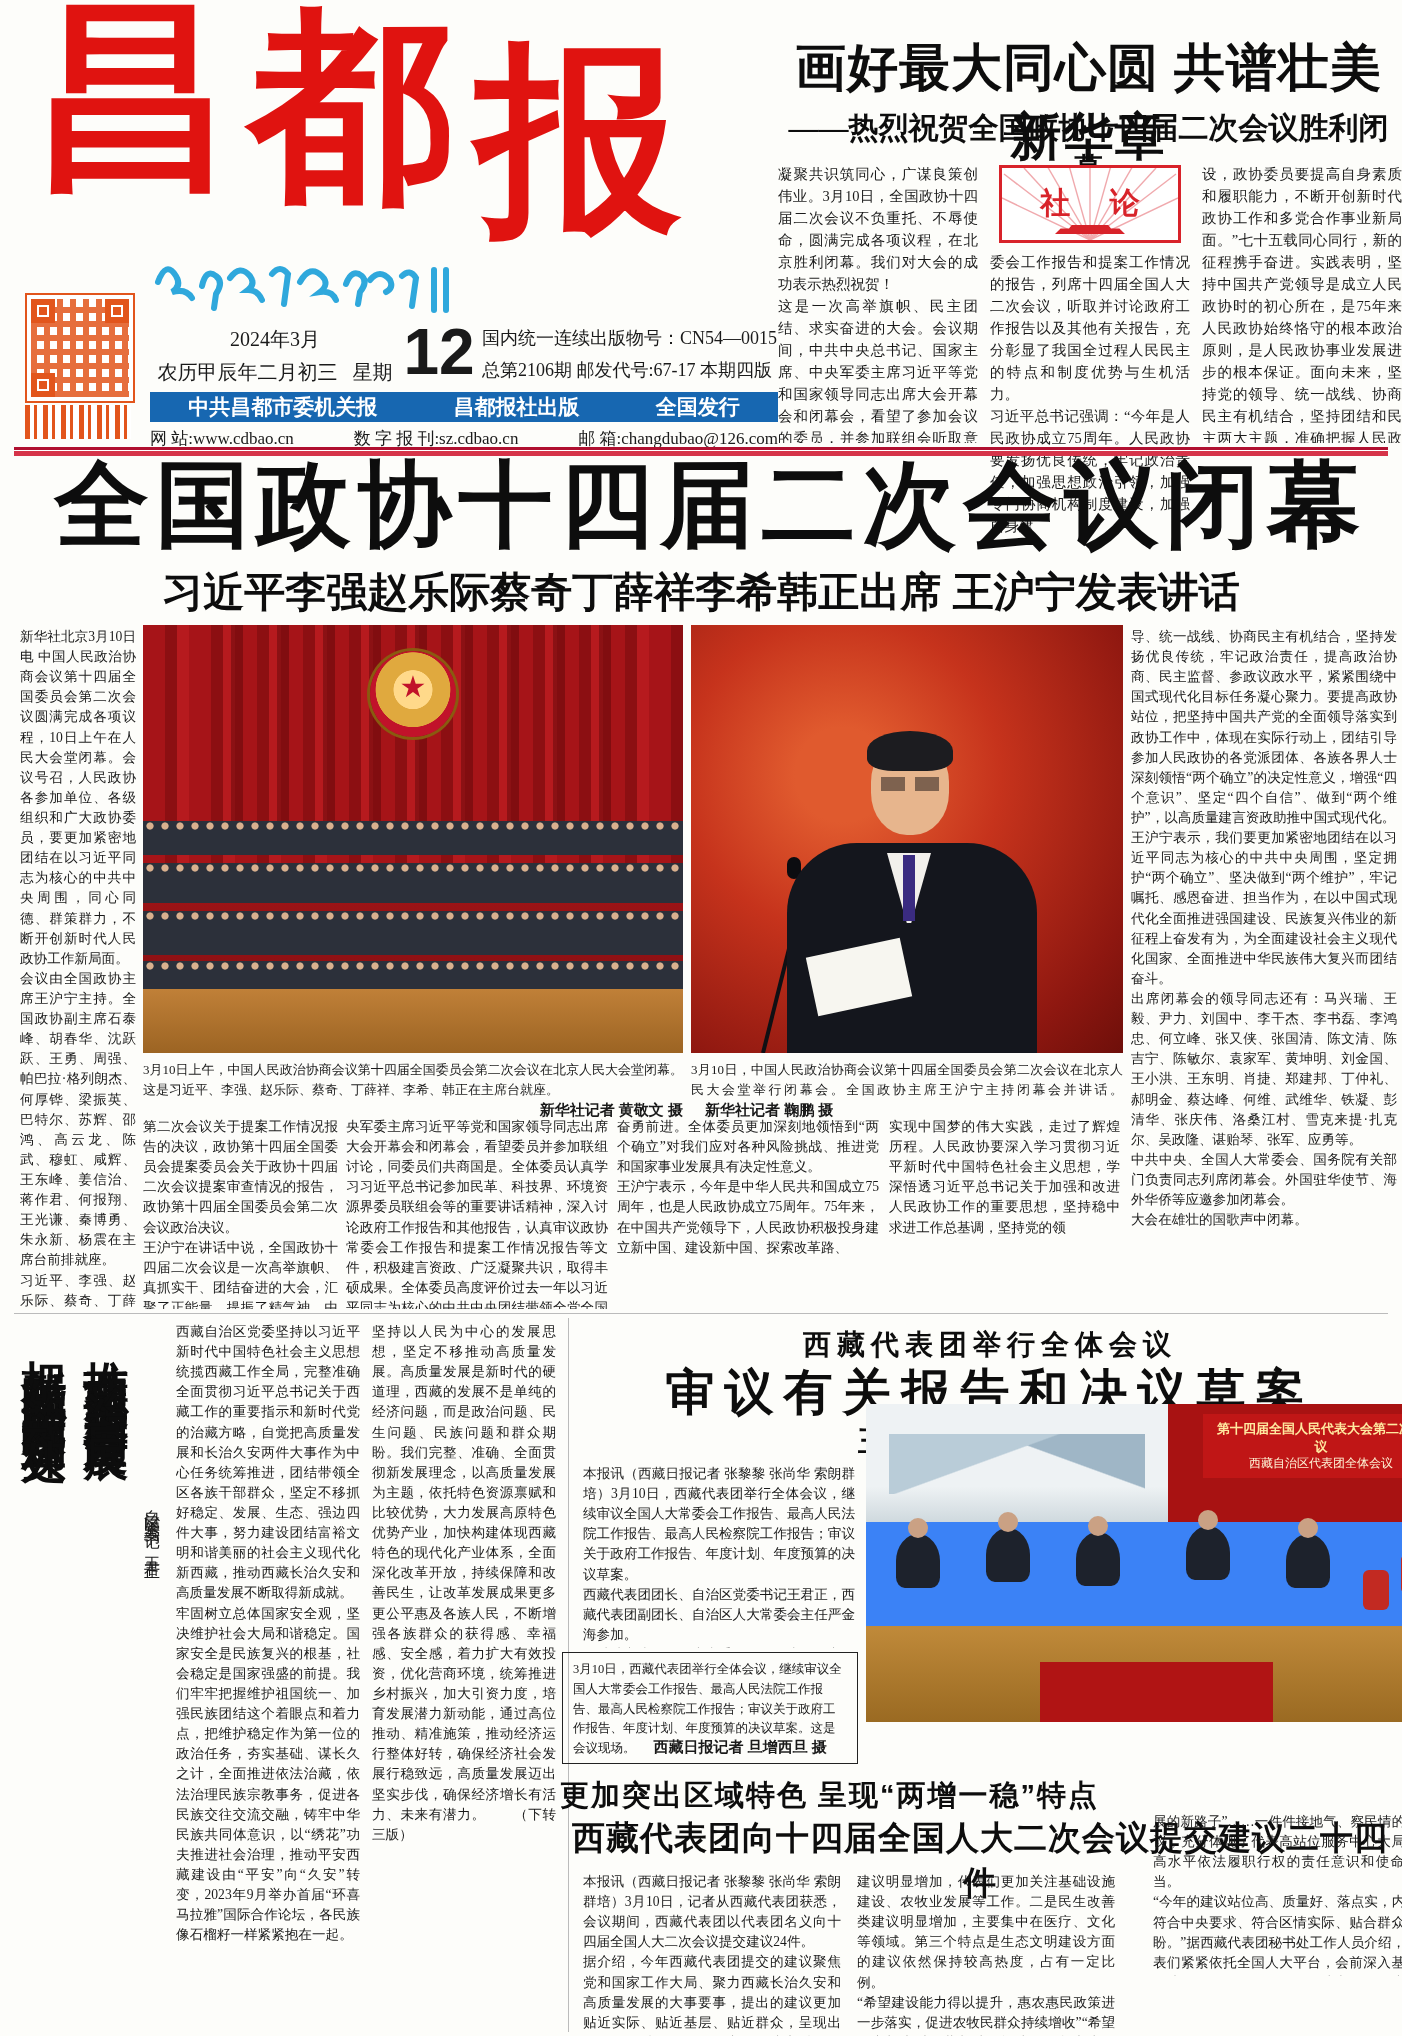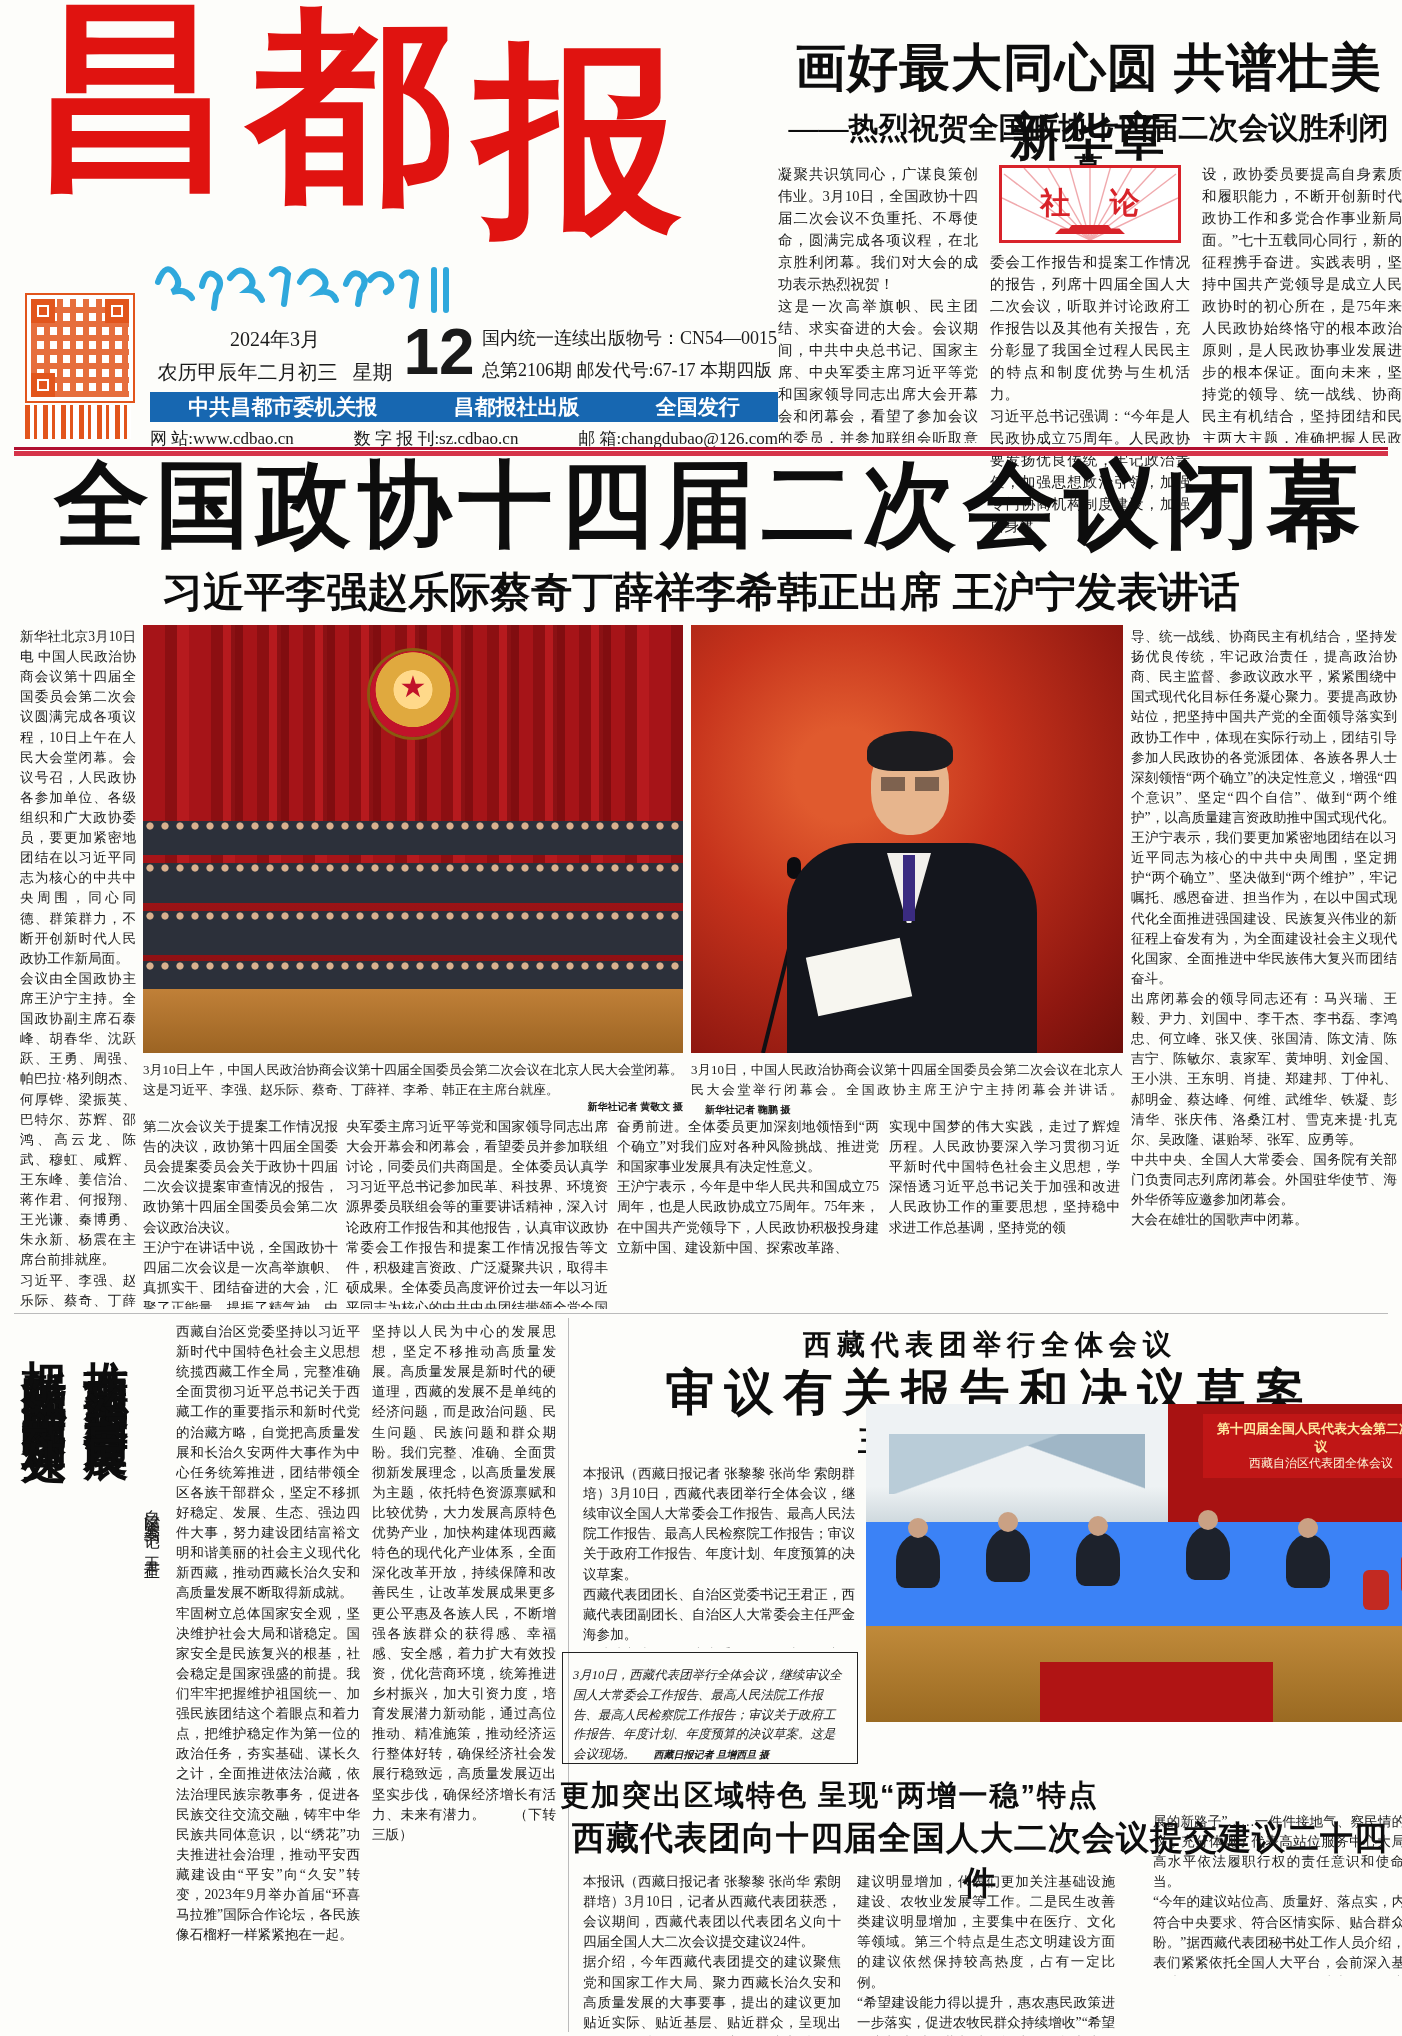--- a/index.html
+++ b/index.html
@@ -41,21 +41,21 @@
                clip-path:polygon(0 100%,8% 40%,20% 40%,24% 0,76% 0,80% 40%,92% 40%,100% 100%);}
   .red-rule{left:14px;top:447px;width:1374px;height:9px;
             background:linear-gradient(#b01030 0 2.5px,#fff 2.5px 4px,#d63449 4px 9px);}
   
   .main-head{left:0;top:456px;width:1402px;text-align:center;font-size:94px;font-weight:900;letter-spacing:7px;
              color:#0d0d0d;line-height:1.05;padding-left:10px;}
   .main-deck{left:0;top:565px;width:1402px;text-align:center;font-size:41px;font-weight:bold;color:#0d0d0d;}
   .bodytxt{font-size:13.6px;line-height:1.48;}
   .photo{overflow:hidden;}
   .caption{font-size:13px;line-height:1.5;text-align:justify;}
-  .credit{font-weight:bold;font-family:"Liberation Sans","DejaVu Sans",sans-serif;font-size:10px;margin-left:14px;white-space:nowrap;}
+  .credit{font-weight:bold;font-family:"Liberation Sans","DejaVu Sans",sans-serif;font-size:15px;margin-left:14px;white-space:nowrap;}
   .credit-line{text-align:right;}
   
   .ph1{left:143px;top:625px;width:540px;height:428px;background:linear-gradient(#8f0f12,#a31518 55%,#7d0d10);}
   .ph1 .curtain{position:absolute;inset:0 0 40% 0;
       background:repeating-linear-gradient(90deg,#a61418 0 22px,#8c0f12 22px 34px,#b61a1e 34px 46px);}
   .ph1 .flags{position:absolute;left:10%;top:0;width:80%;height:46%;
       background:repeating-linear-gradient(90deg,transparent 0 34px,rgba(60,0,0,.35) 34px 46px);}
   .ph1 .emblem{position:absolute;left:50%;top:26px;width:86px;height:86px;margin-left:-43px;border-radius:50%;
       background:radial-gradient(circle at 50% 45%,#ffd98a 0 30%,#e0a93e 31% 58%,#c1122a 59% 78%,#e8b44a 79% 100%);
       box-shadow:0 0 0 3px #8a5a10;}
@@ -105,21 +105,21 @@
             font-family:"Liberation Sans","DejaVu Sans",sans-serif;}
   .vbyline{writing-mode:vertical-rl;font-size:16px;letter-spacing:4px;color:#1a1a1a;}
   .divline-v{background:#bbb;width:1px;}
   .divline-h{background:#bbb;height:1px;}
   .t-kicker{text-align:center;font-size:28px;font-weight:bold;letter-spacing:6px;color:#0d0d0d;
             font-family:"Liberation Sans","DejaVu Sans",sans-serif;}
   .t-head{text-align:center;font-size:49px;font-weight:900;letter-spacing:10px;color:#0d0d0d;
           font-family:"Liberation Sans","DejaVu Sans",sans-serif;}
   .t-sub{text-align:center;font-size:29px;font-weight:bold;letter-spacing:4px;color:#0d0d0d;
          font-family:"Liberation Sans","DejaVu Sans",sans-serif;}
-  .capbox{border:1px solid #222;padding:12px 10px;box-sizing:border-box;font-style:italic;}
+  .capbox{border:1px solid #222;padding:6px 10px;box-sizing:border-box;}
   .b-kicker{font-size:29px;font-weight:900;color:#0d0d0d;letter-spacing:2px;
             font-family:"Liberation Sans","DejaVu Sans",sans-serif;}
   .b-head{text-align:center;font-size:33px;font-weight:900;color:#0d0d0d;letter-spacing:1px;
           font-family:"Liberation Sans","DejaVu Sans",sans-serif;}
 </style>
 </head>
 <body>
 
 <div class="page">
 

